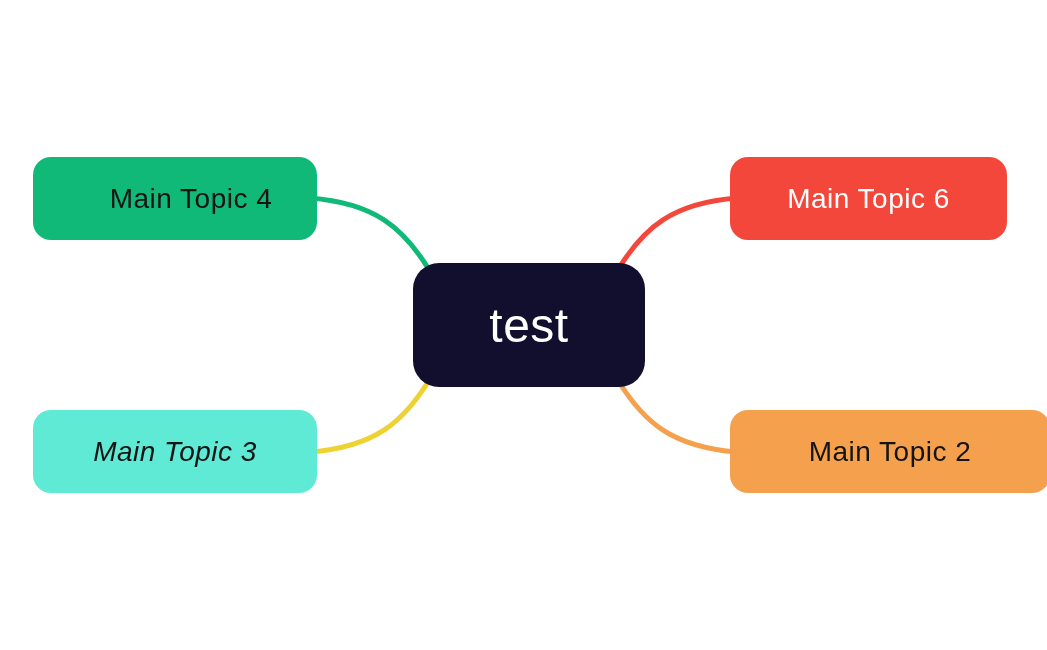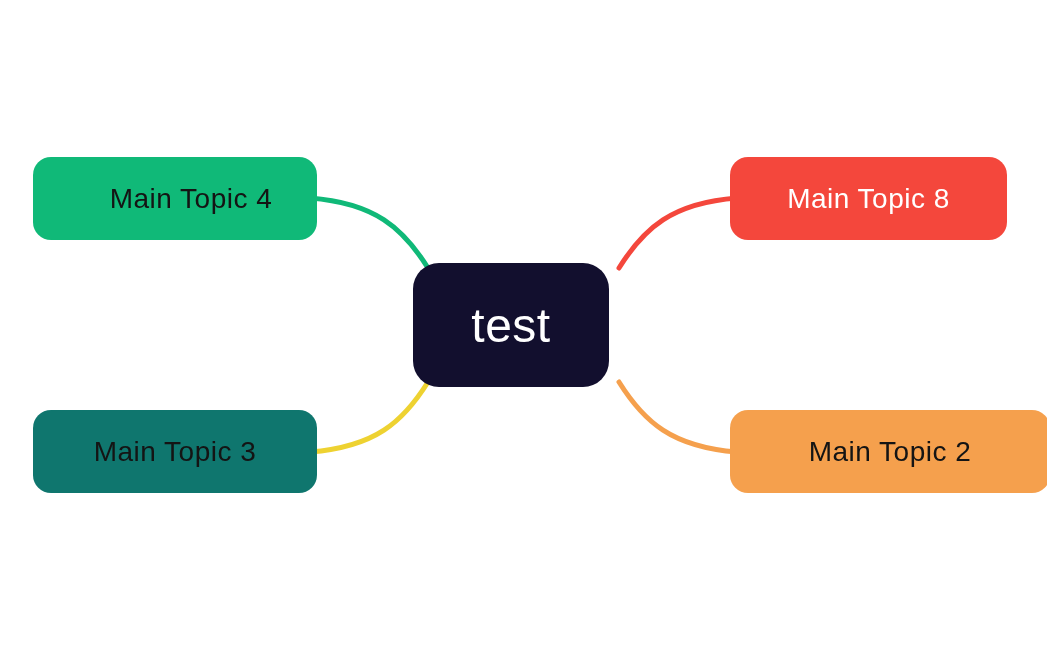--- a/index.html
+++ b/index.html
@@ -39,21 +39,21 @@
   .topic-node {
     width: 284px;
     height: 83px;
     border-radius: 18px;
     font-size: 28px;
     font-weight: 500;
   }
   .root-node {
     left: 413px;
     top: 263px;
-    width: 196px;
+    width: 232px;
     height: 124px;
     border-radius: 26px;
     font-size: 48px;
     font-weight: 500;
   }
   .topic-4 { left: 33px;  top: 157px; padding-left: 32px; }
   .topic-1 { left: 730px; top: 157px; width: 277px; }
   .topic-3 { left: 33px;  top: 410px; }
   .topic-2 { left: 730px; top: 410px; width: 320px; }
 </style>
@@ -63,28 +63,28 @@
 <div class="canvas" style="background: rgb(255, 255, 255);">
 
   <svg class="connector-layer" viewBox="0 0 1047 650" xmlns="http://www.w3.org/2000/svg">
     <path d="M 737 198 C 672 203 644 228 619 268" stroke="#f4473c"></path>
     <path d="M 737 452 C 672 447 644 422 619 382" stroke="#f5a04d"></path>
     <path d="M 310 452 C 375 447 403 422 428 382" stroke="#eed231"></path>
     <path d="M 310 198 C 375 203 403 228 428 268" stroke="#10b978"></path>
   </svg>
 
   <div class="node topic-node topic-1" style="background: rgb(244, 71, 60); color: rgb(255, 255, 255);">
-    <span>Main Topic 8</span>
+    <span>Main Topic 6</span>
   </div>
 
   <div class="node topic-node topic-2" style="background: rgb(245, 160, 77); color: rgb(20, 20, 20);">
     <span>Main Topic 2</span>
   </div>
 
-  <div class="node topic-node topic-3" style="background: #0f766e; color: rgb(20, 20, 20);">
+  <div class="node topic-node topic-3" style="background: #5eead4; color: rgb(20, 20, 20); font-style: italic;">
     <span>Main Topic 3</span>
   </div>
 
   <div class="node topic-node topic-4" style="background: rgb(16, 185, 120); color: rgb(20, 20, 20);">
     <span>Main Topic 4</span>
   </div>
 
   <div class="node root-node" style="background: rgb(18, 15, 46); color: rgb(255, 255, 255);">
     <span>test</span>
   </div>

